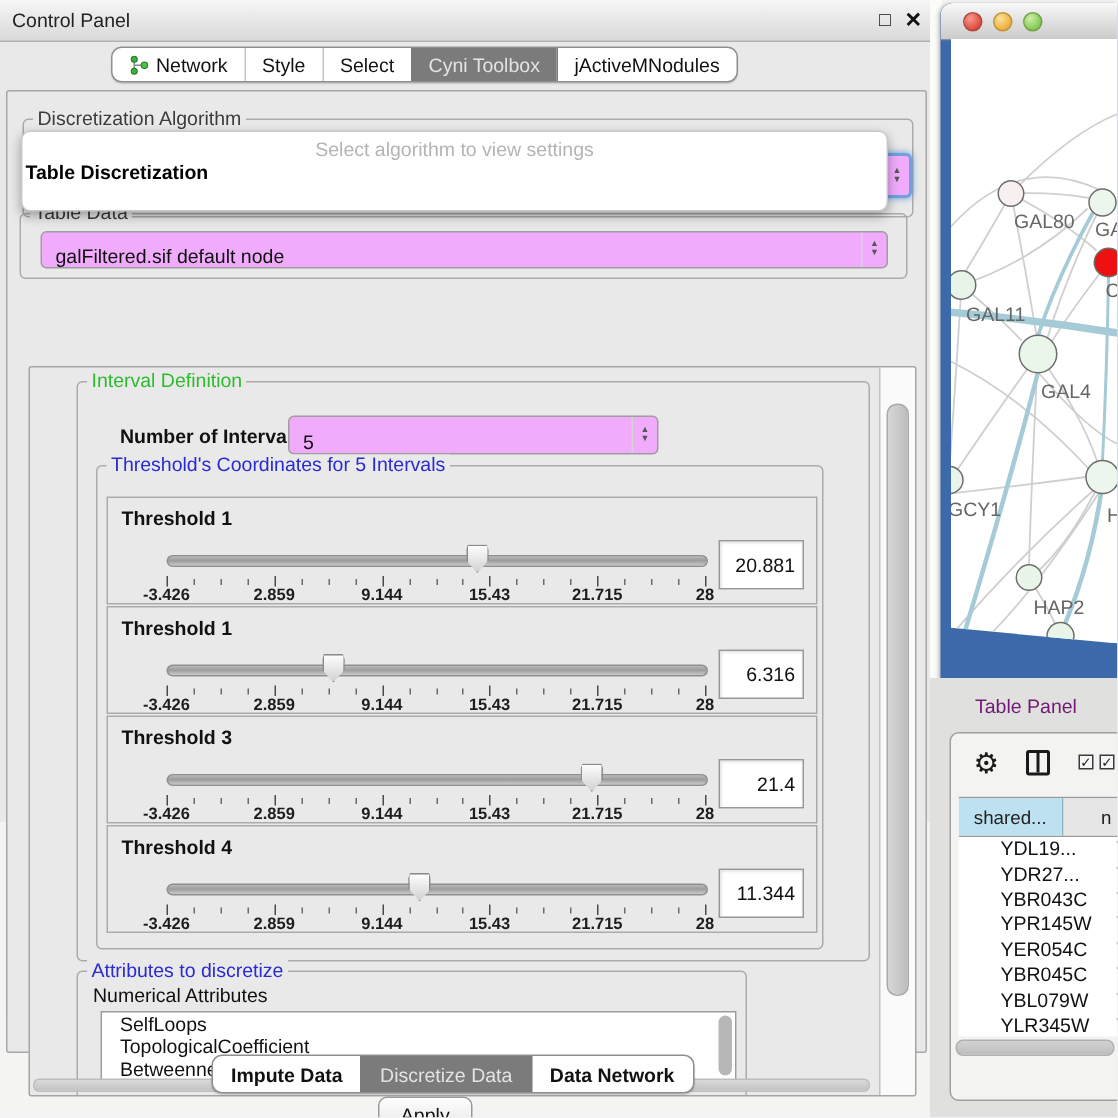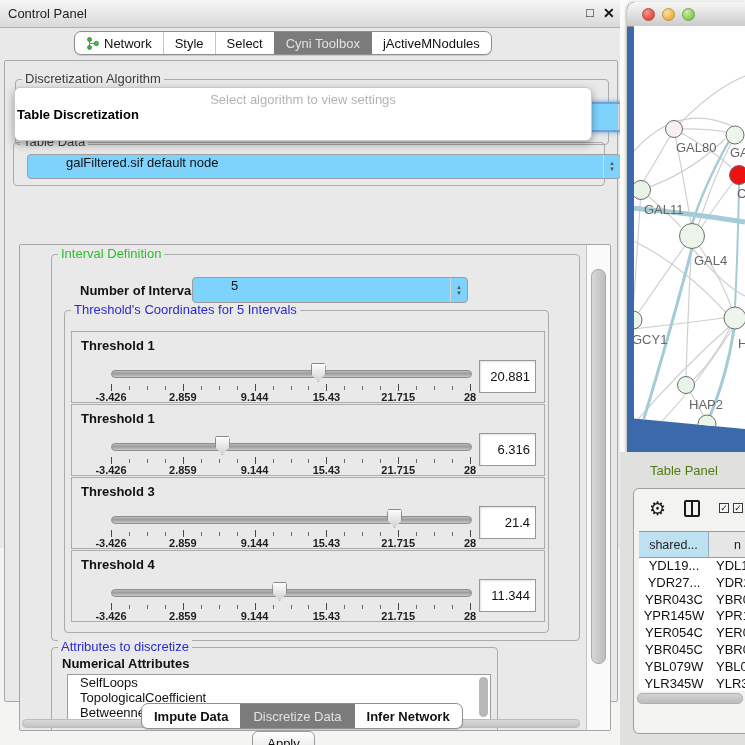--- a/index.html
+++ b/index.html
@@ -28,22 +28,22 @@
 
   
   .content-outer{position:absolute;left:4px;top:60px;width:612px;height:640px;background:#e9e9e9;
     border:1px solid #a8a8a8;border-radius:2px;}
 
   .group{position:absolute;border:1px solid #ababab;border-radius:4px;}
   .group-title{position:absolute;top:-8px;left:6px;background:#e9e9e9;padding:0 3px;font-size:13px;line-height:14px;white-space:nowrap;}
   .t-black{color:#3c3c3c;} .t-green{color:#2ebc2e;} .t-blue{color:#2a2ad2;}
 
   
-  .combo{position:absolute;background:#7dd3fc;border:1px solid #9e9e9e;border-radius:4px;
-    display:flex;align-items:flex-start;font-size:13px;color:#111;padding-left:29px;}
+  .combo{position:absolute;background:#f0abfc;border:1px solid #9e9e9e;border-radius:4px;
+    display:flex;align-items:flex-end;font-size:13px;color:#111;}
   .combo .combo-text{flex:1;padding:0 9px;overflow:hidden;white-space:nowrap;}
   .combo .combo-arrows{width:16px;display:flex;flex-direction:column;align-items:center;justify-content:center;
     gap:1px;border-left:1px solid #d5d5d5;align-self:stretch;color:#555;}
   .combo .combo-arrows span{font-size:6px;line-height:5px;}
   .combo.focused{border:2px solid #6ea3dd;box-shadow:0 0 5px rgba(80,140,215,0.9);}
 
   
   .algo-popup{position:absolute;left:14px;top:87px;width:576px;height:52px;background:#fff;
     border:1px solid #c9c9c9;border-radius:6px;box-shadow:0 3px 8px rgba(0,0,0,0.35);z-index:50;}
   .algo-hint{position:absolute;left:0;top:4px;width:100%;text-align:center;font-size:13px;color:#b4b4b4;}
@@ -75,21 +75,21 @@
   .tick{position:absolute;top:2px;width:1px;height:4px;background:#6a6a6a;}
   .tick.major{top:0;height:7px;background:#4a4a4a;}
   .tick-labels{position:absolute;left:0;top:28px;width:100%;height:12px;}
   .tick-label{position:absolute;transform:translateX(-50%);font-size:11px;font-weight:700;color:#1d1d1d;white-space:nowrap;}
   .th-value{position:absolute;left:407px;top:28px;width:57px;height:33px;background:#fff;
     border:1px solid #989898;box-shadow:inset 1px 1px 2px rgba(0,0,0,0.12);
     display:flex;align-items:center;justify-content:flex-end;padding-right:5px;box-sizing:border-box;
     font-size:13px;color:#111;}
 
   
-  .attr-label{position:absolute;left:10px;top:8px;font-size:13px;font-weight:700;color:#111;}
+  .attr-label{position:absolute;left:10px;top:8px;font-size:13px;font-weight:400;color:#111;}
   .attr-list{position:absolute;left:15px;top:26px;width:422px;height:46px;background:#fff;border:1px solid #9c9c9c;overflow:hidden;}
   .attr-item{font-size:13px;color:#111;padding:1px 0 0 12px;line-height:14px;white-space:nowrap;}
   .attr-vscroll{position:absolute;right:2px;top:2px;width:9px;height:40px;border-radius:5px;background:#b7b7b7;}
 
   .apply-btn{position:absolute;left:247px;top:670px;width:61px;height:23px;background:linear-gradient(#fefefe,#e3e3e3);
     border:1px solid #9a9a9a;border-radius:6px;font-size:13px;color:#111;display:flex;align-items:center;justify-content:center;}
 
   
   .desktop-sliver{position:absolute;left:620px;top:0;width:8px;height:460px;background:#fbfbfa;}
   .net-window{position:absolute;left:627px;top:2px;width:118px;height:450px;background:#3c69aa;border-radius:8px 0 0 0;
@@ -99,36 +99,36 @@
   .tlight{position:absolute;top:6px;width:13px;height:13px;border-radius:50%;box-sizing:border-box;}
   .tlight.red{left:15px;background:radial-gradient(circle at 35% 30%,#f7988e,#e4564a 60%,#c13a2e);border:1px solid #b0473d;}
   .tlight.yellow{left:35px;background:radial-gradient(circle at 35% 30%,#fbe0a0,#f2b64a 60%,#d89a2f);border:1px solid #c09339;}
   .tlight.green{left:55px;background:radial-gradient(circle at 35% 30%,#cdeea9,#8ecf5e 60%,#6fae45);border:1px solid #74a146;}
   .net-canvas{position:absolute;left:7px;top:24px;width:111px;height:403px;background:#fff;
     clip-path:polygon(0 0,100% 0,100% 100%,0 97.4%);}
   .net-canvas svg{position:absolute;left:0;top:0;}
 
   
   .table-panel{position:absolute;left:620px;top:452px;width:125px;height:293px;background:#e0e0de;}
-  .tp-title{position:absolute;left:30px;top:11px;font-size:13px;color:#4d7c0f;}
+  .tp-title{position:absolute;left:30px;top:11px;font-size:13px;color:#701a75;}
   .tp-box{position:absolute;left:13px;top:36px;width:112px;height:244px;background:#f3f3f1;
     border:1px solid #a0a0a0;border-radius:6px 0 0 6px;overflow:hidden;}
   .tp-toolbar{position:absolute;left:0;top:0;width:100%;height:40px;}
   .tp-gear{position:absolute;left:15px;top:8px;font-size:19px;color:#1a1a1a;}
   .tp-split{position:absolute;left:50px;top:11px;width:16px;height:17px;border:2px solid #1a1a1a;border-radius:2px;box-sizing:border-box;}
   .tp-split::after{content:"";position:absolute;left:5px;top:0;width:2px;height:100%;background:#1a1a1a;}
   .tp-check{position:absolute;top:14px;width:10px;height:10px;border:1.5px solid #3a3a3a;box-sizing:border-box;
     font-size:9px;line-height:8px;color:#222;text-align:center;background:#f6f6f6;}
   .tp-table{position:absolute;left:5px;top:42px;width:107px;height:160px;background:#fff;overflow:hidden;}
   .tp-header{display:flex;height:25px;border-top:1px solid #9a9a9a;border-bottom:1px solid #9a9a9a;}
   .tp-hcell{font-size:12.5px;color:#222;display:flex;align-items:center;box-sizing:border-box;}
   .tp-hcell.c1{width:70px;background:#bee1f1;border-right:1px solid #93aebc;justify-content:center;}
   .tp-hcell.c2{flex:1;background:#e6e6e6;padding-left:25px;}
   .tp-row{display:flex;height:16.8px;font-size:13px;color:#111;}
-  .tp-c1{width:70px;text-align:center;overflow:hidden;white-space:nowrap;}
+  .tp-c1{width:70px;overflow:hidden;white-space:nowrap;padding-left:28px;}
   .tp-c2{flex:1;padding-left:7px;overflow:hidden;white-space:nowrap;}
   .tp-hscroll{position:absolute;left:3px;top:204px;width:104px;height:9px;border-radius:5px;
     background:linear-gradient(#d2d2d2,#bdbdbd);border:1px solid #b0b0b0;}
 
   
   .net-icon{width:13px;height:13px;display:inline-block;}
 </style>
 </head>
 <body>
 
@@ -390,21 +390,21 @@
     </div>
 
     <div class="tabstrip bottom-tabs" id="bottomTabs">
         <div class="seg">
           <span>Impute Data</span>
         </div>
         <div class="seg selected">
           <span>Discretize Data</span>
         </div>
         <div class="seg">
-          <span>Infer Network</span>
+          <span>Data Network</span>
         </div>
       </div>
   </div>
 
   <div class="desktop-sliver"></div>
   <div class="net-window">
     <div class="net-titlebar">
       <span class="tlight red"></span>
       <span class="tlight yellow"></span>
       <span class="tlight green"></span>

